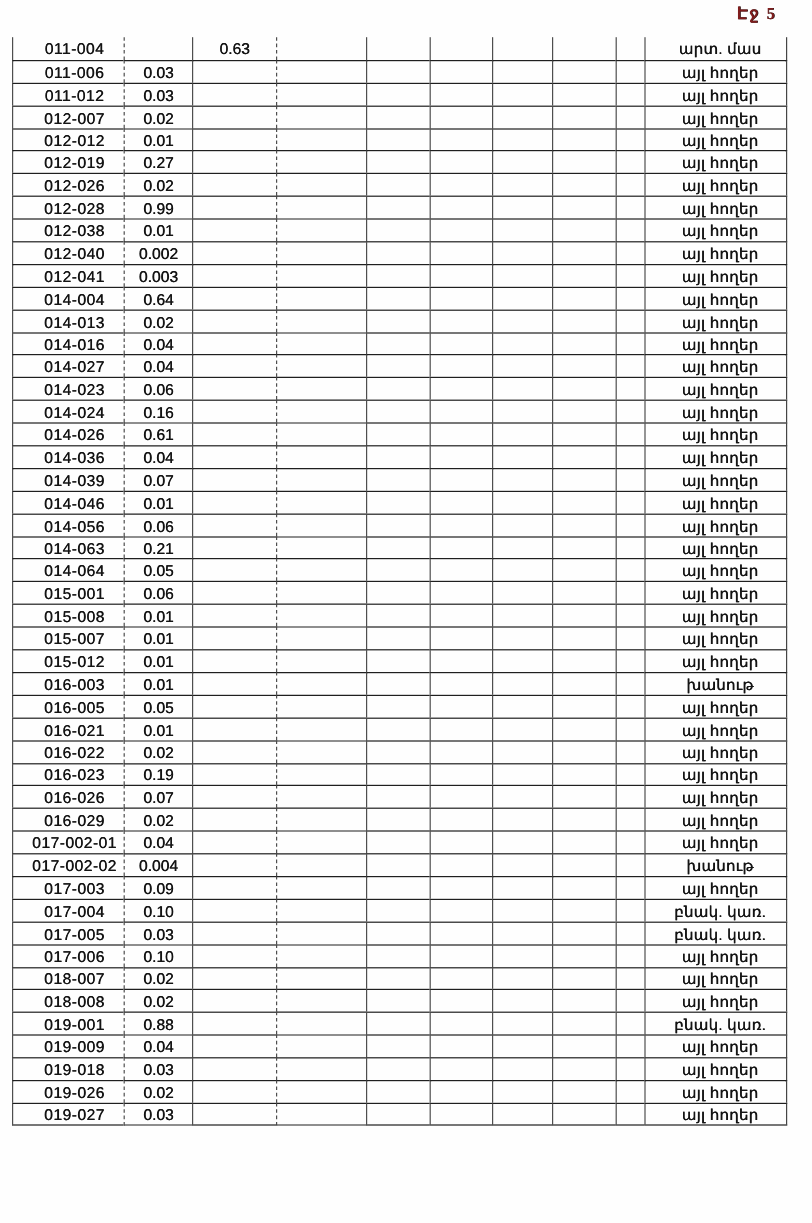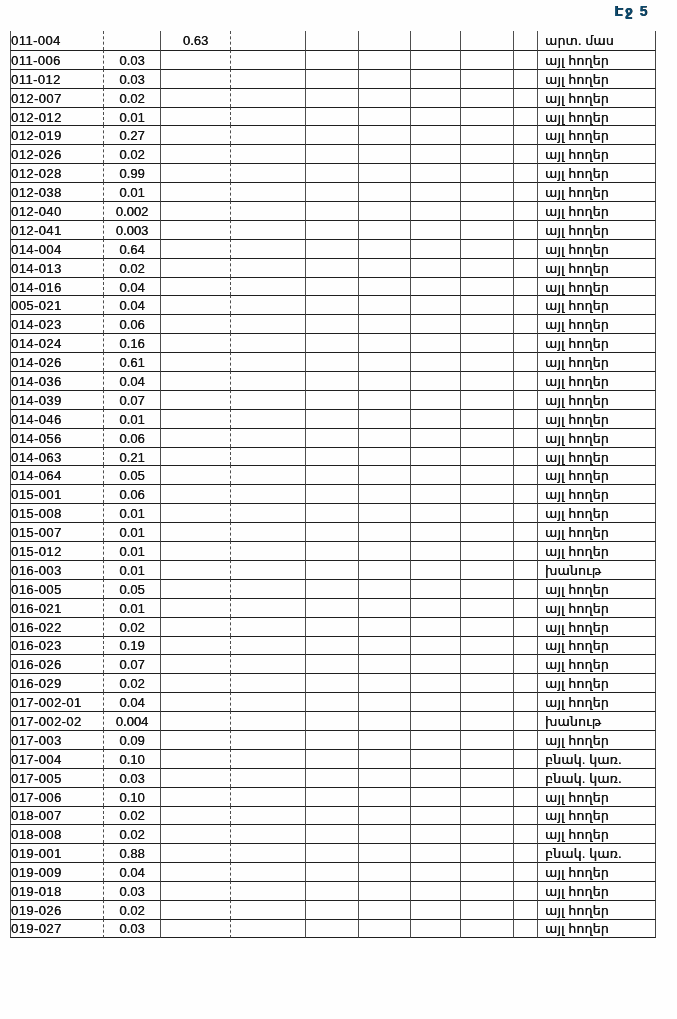--- a/index.html
+++ b/index.html
@@ -14,22 +14,23 @@
     width:677px; height:1019px;
     background:#fefefe;
     color:#1c1c1c;
   }
   .page-label {
     position:absolute;
     top:3px; left:614px;
     font-size:14px;
     font-weight:700;
     letter-spacing:1.5px;
-    color:#0c4a6e;
+    color:#7f1d1d;
     text-shadow:0.4px 0 0 #101010;
+    font-family:Liberation Serif, serif;
   }
   table.grid {
     position:absolute;
     top:31px; left:10px;
     width:646px;
     table-layout:fixed;
     border-collapse:separate;
     border-spacing:0;
   }
   .grid td {
@@ -40,25 +41,25 @@
     vertical-align:middle;
     white-space:nowrap;
     overflow:hidden;
     border-left:1px solid #4e4e4e;
     border-top:1.8px solid #1f1f1f;
     text-shadow:0.35px 0 0 #141414;
   }
   .grid tr:first-child td { border-top:none; }
   .grid td:last-child { border-right:1.5px solid #454545; }
   .grid tr:last-child td { border-bottom:1.8px solid #1f1f1f; }
-  .grid td.c1 { text-align:left; letter-spacing:0.4px; }
+  .grid td.c1 { text-align:center; padding-left:10px; letter-spacing:0.4px; }
   .grid td.c2, .grid td.c3 { text-align:center; }
   .grid td.c2 { border-left-style:dashed;text-align:center; }
   .grid td.c4 { border-left-style:dashed; }
-  .grid td.c10 { text-align:left; padding-left:7px; font-size:12.5px; letter-spacing:0.2px; }
+  .grid td.c10 { text-align:center; padding-left:7px; font-size:12.5px; letter-spacing:0.2px; }
 </style>
 </head>
 <body>
 
 <div class="page">
   <div class="page-label">Էջ 5</div>
 
   <table class="grid">
     <colgroup>
       <col style="width:93px">
@@ -235,21 +236,21 @@
           <td class="c3"></td>
           <td class="c4"></td>
           <td class="c5"></td>
           <td class="c6"></td>
           <td class="c7"></td>
           <td class="c8"></td>
           <td class="c9"></td>
           <td class="c10">այլ հողեր</td>
         </tr>
         <tr>
-          <td class="c1">005-021</td>
+          <td class="c1">014-027</td>
           <td class="c2">0.04</td>
           <td class="c3"></td>
           <td class="c4"></td>
           <td class="c5"></td>
           <td class="c6"></td>
           <td class="c7"></td>
           <td class="c8"></td>
           <td class="c9"></td>
           <td class="c10">այլ հողեր</td>
         </tr>

